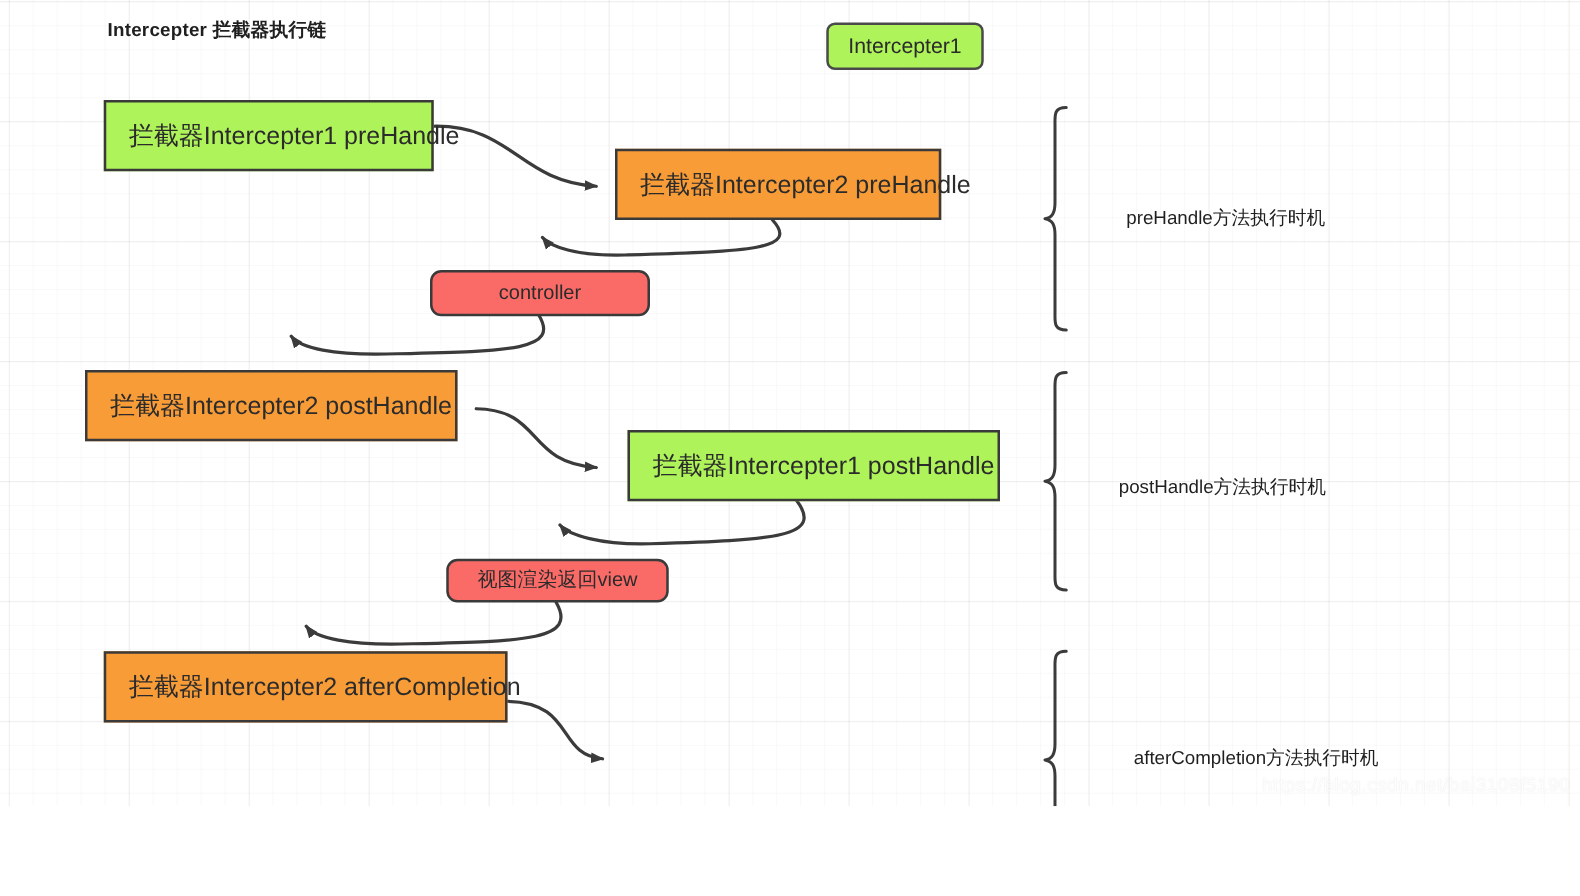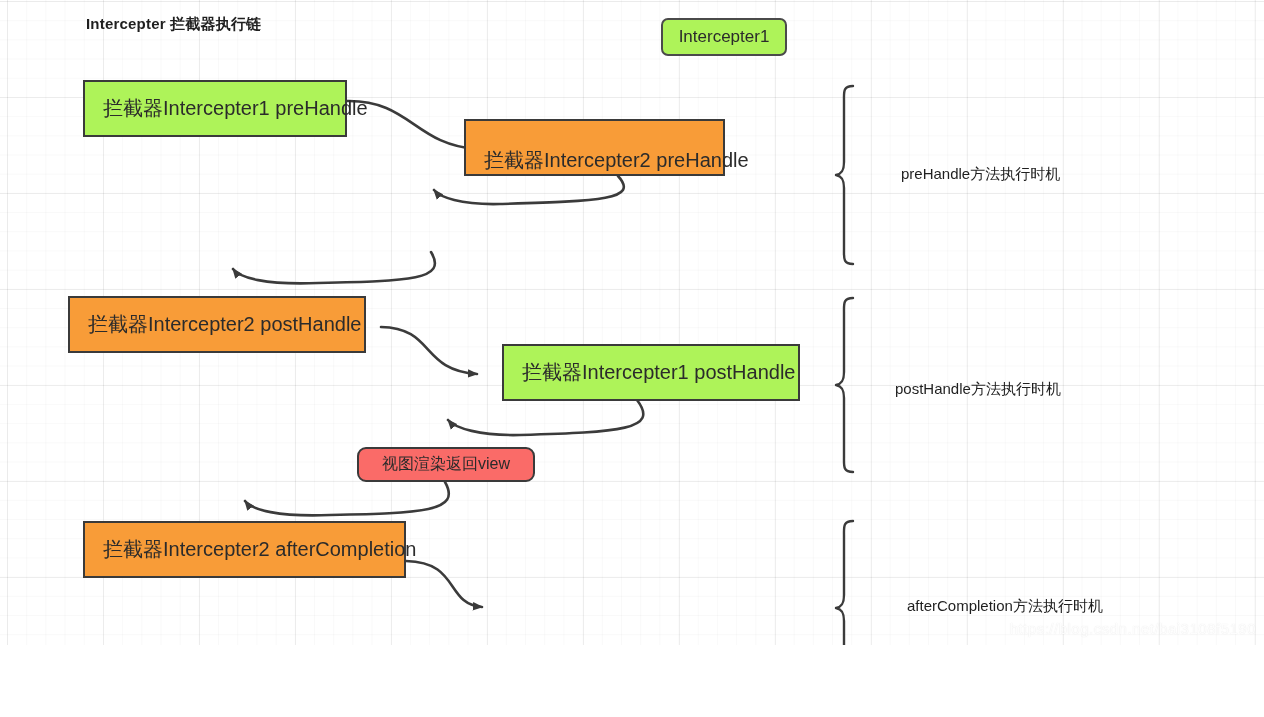--- a/index.html
+++ b/index.html
@@ -128,24 +128,27 @@
       <path d="M853,298 C843,298 844,304 844,312 L844,372 C844,380 842,384 836,385 C842,386 844,390 844,398 L844,458 C844,466 843,472 853,472"></path>
 
       <path d="M853,521 C843,521 844,527 844,535 L844,595 C844,603 842,607 836,608 C842,609 844,613 844,621 L844,683 C844,691 843,697 853,697"></path>
     </g>
   </svg>
 
   <div class="node rect green" style="left:83px; top:80px; width:264px; height:57px;">
     <span>拦截器Intercepter1 preHandle</span>
   </div>
 
-  <div class="node rect orange" style="left:464px; top:119px; width:261px; height:57px;align-items:flex-end;">
+  <div class="node rect orange" style="left:492px; top:119px; width:261px; height:57px;">
     <span>拦截器Intercepter2 preHandle</span>
   </div>
 
+  <div class="node red" style="left:344px; top:216px; width:176px; height:37px;">
+    <span>controller</span>
+  </div>
 
   <div class="node rect orange" style="left:68px; top:296px; width:298px; height:57px;">
     <span>拦截器Intercepter2 postHandle</span>
   </div>
 
   <div class="node rect green" style="left:502px; top:344px; width:298px; height:57px;">
     <span>拦截器Intercepter1 postHandle</span>
   </div>
 
   <div class="node red" style="left:357px; top:447px; width:178px; height:35px;">

